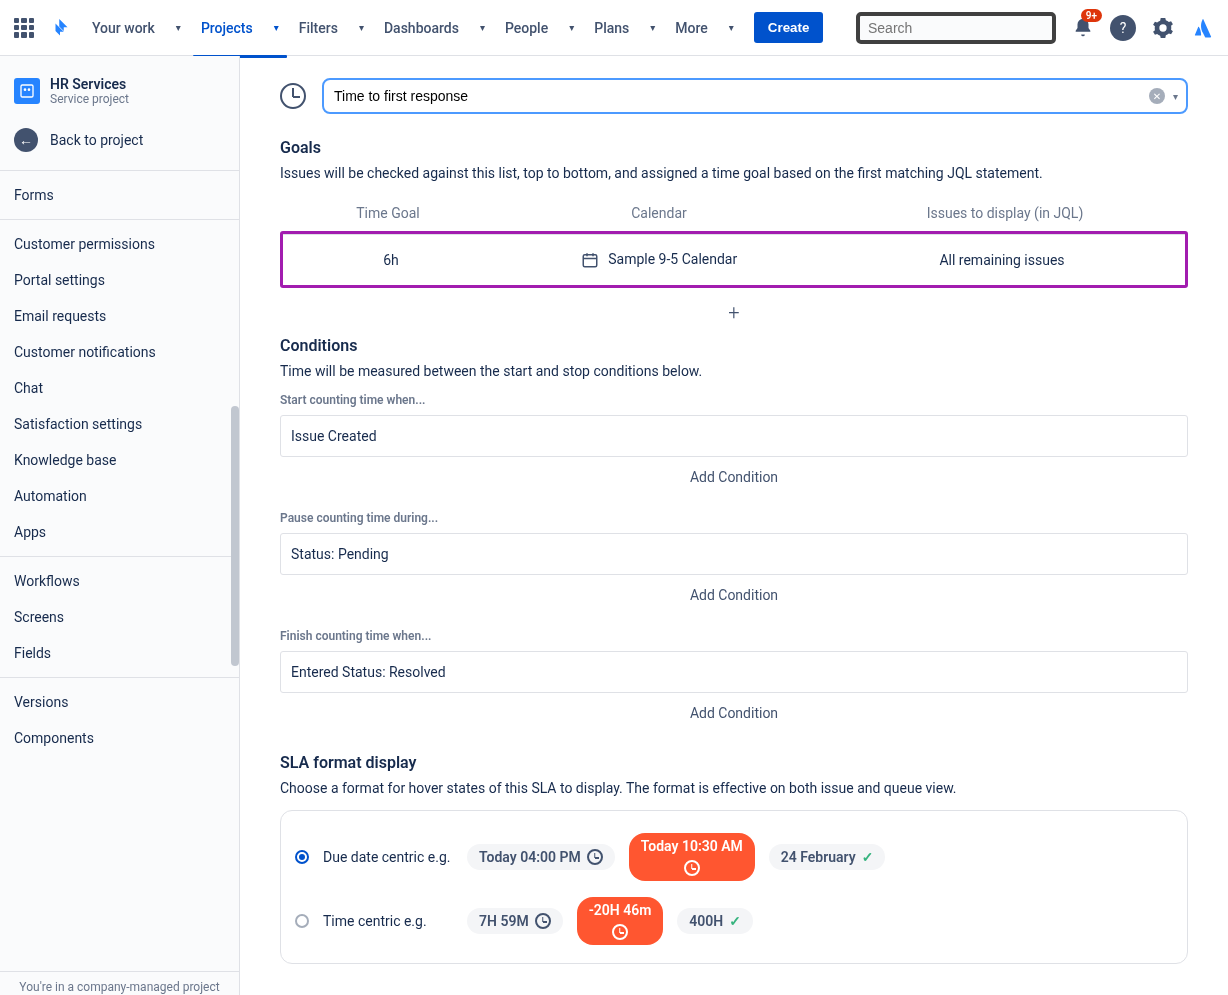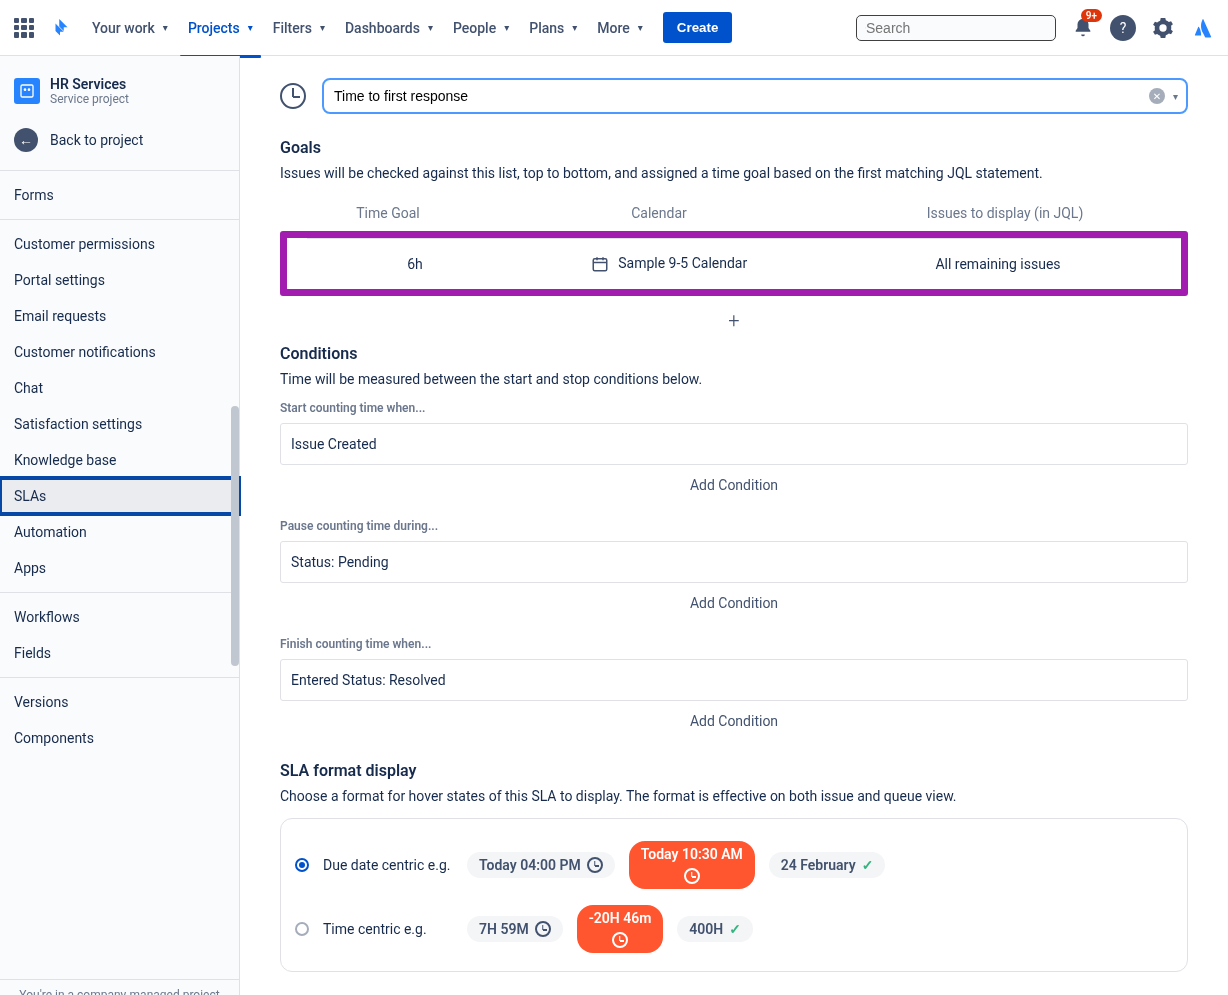--- a/index.html
+++ b/index.html
@@ -2,28 +2,28 @@
 <html><head>
 <meta charset="utf-8">
 <style>
 * { box-sizing: border-box; margin: 0; padding: 0; }
 body { font-family: -apple-system, BlinkMacSystemFont, "Segoe UI", Roboto, sans-serif; font-size: 14px; color: #172B4D; background: #fff; width: 1228px; }
 
 .topnav { display: flex; align-items: center; height: 56px; border-bottom: 1px solid #DFE1E6; padding: 0 12px; gap: 4px; }
 .topnav .apps-icon { width: 24px; height: 24px; display: grid; grid-template-columns: 1fr 1fr 1fr; gap: 2px; padding: 2px; cursor: pointer; }
 .topnav .apps-icon span { background: #42526E; border-radius: 1px; }
 .jira-logo { width: 24px; height: 24px; fill: #2684FF; margin: 0 8px; }
-.nav-item { padding: 8px 8px; color: #42526E; cursor: pointer; display: flex; align-items: center; gap: 8px; font-weight: 500;}
+.nav-item { padding: 8px 8px; color: #42526E; cursor: pointer; display: flex; align-items: center; gap: 21px; font-weight: 500;}
 .nav-item.active { color: #0052CC; }
 .nav-item.active-wrap { position: relative; }
 .nav-underline { position: absolute; bottom: -14px; left: 0; right: 0; height: 3px; background: #0052CC; border-radius: 1px; }
 .chev { font-size: 10px; }
 .create-btn { background: #0052CC; color: #fff; border: none; border-radius: 3px; padding: 8px 14px; font-weight: 600; cursor: pointer; margin-left: 8px;}
 .topnav .spacer { flex: 1; }
-.search-box { display: flex; border: 1px solid #404040; border-radius: 5px; padding: 4px 8px; width: 200px; color: #6B778C; background:#fafbfc;}
+.search-box { display: flex; border: 4px solid #404040; border-radius: 5px; padding: 4px 8px; width: 200px; color: #6B778C; background:#fafbfc;}
 .search-box input { border: none; outline: none; flex: 1; font-size: 14px; background:transparent; }
 .top-icon { width: 26px; height: 26px; border-radius: 50%; display: flex; align-items: center; justify-content: center; margin-left: 10px; cursor: pointer; color:#42526E;}
 .top-icon.dark { background: #42526E; color: #fff; }
 .notif-wrap { position: relative; }
 .notif-badge { position: absolute; top: -6px; right: -6px; background: #DE350B; color: #fff; border-radius: 10px; font-size: 10px; padding: 1px 5px; font-weight:600;}
 
 .layout { display: flex; }
 .sidebar { width: 240px; border-right: 1px solid #DFE1E6; background: #FAFBFC; min-height: 939px; position: relative;}
 .proj-header { display: flex; align-items: center; gap: 10px; padding: 20px 14px 10px; }
 .proj-avatar { width: 26px; height: 26px; background: #2684FF; border-radius: 3px; display:flex;align-items:center;justify-content:center;}
@@ -41,21 +41,21 @@
 .sla-name-row { display: flex; align-items: center; gap: 16px; margin: 22px 0 24px; }
 .clock-icon-big { width: 26px; height: 26px; border: 2px solid #42526E; border-radius: 50%; position:relative;}
 .clock-icon-big::after { content:''; position:absolute; width:2px; height:9px; background:#42526E; top:3px; left:50%; transform:translateX(-50%);}
 .clock-icon-big::before { content:''; position:absolute; width:7px; height:2px; background:#42526E; top:11px; left:50%;}
 .sla-input { flex: 1; border: 2px solid #4C9AFF; border-radius: 8px; padding: 8px 40px 8px 10px; font-size: 14px; position: relative; display:flex; align-items:center;}
 .sla-input input { border:none; outline:none; flex:1; font-size:14px;}
 .sla-input .right-icons { position:absolute; right:8px; display:flex; gap:8px; align-items:center; color:#6B778C;}
 .clear-icon { width:16px;height:16px;background:#A5ADBA;border-radius:50%;color:#fff;display:flex;align-items:center;justify-content:center;font-size:10px;}
 h2.section { font-size: 16px; font-weight: 600; margin-bottom: 8px; }
 p.desc { font-size: 14px; color: #172B4D; margin-bottom: 14px; }
-.goals-table { border: 7px solid #a21caf; border-radius: 3px; padding-left: 20px; }
+.goals-table { border: 3px solid #a21caf; border-radius: 3px; }
 .goals-head { display: flex; padding: 10px 18px; font-size:14px; color:#6B778C; }
 .g-col1 { width: 180px; text-align:center;}
 .g-col2 { flex: 1; text-align:center;}
 .g-col3 { width: 330px; text-align:center;}
 .goals-row { display: flex; padding: 16px 18px; align-items: center; border-top:1px solid #DFE1E6;}
 .cal-icon { display:inline-block; vertical-align:middle; margin-right:6px;}
 .plus-row { text-align: center; padding: 12px; color: #42526E; cursor: pointer; font-size:20px; font-weight:300;}
 .cond-label { font-size: 12px; color: #6B778C; font-weight: 600; margin: 14px 0 8px; }
 .cond-box { border: 1px solid #DFE1E6; border-radius: 3px; padding: 12px 10px; font-size:14px;}
 .add-cond { text-align: center; padding: 12px; color: #42526E; cursor: pointer;}
@@ -174,25 +174,25 @@
     <div id="sidebar-items">
         <div class="side-item">Forms</div>
         <div class="side-divider"></div>
         <div class="side-item">Customer permissions</div>
         <div class="side-item">Portal settings</div>
         <div class="side-item">Email requests</div>
         <div class="side-item">Customer notifications</div>
         <div class="side-item">Chat</div>
         <div class="side-item">Satisfaction settings</div>
         <div class="side-item">Knowledge base</div>
-        <div class="side-item highlight">SLAs</div>
         <div class="side-item">Automation</div>
         <div class="side-item">Apps</div>
         <div class="side-divider"></div>
         <div class="side-item">Workflows</div>
+        <div class="side-item">Screens</div>
         <div class="side-item">Fields</div>
         <div class="side-divider"></div>
         <div class="side-item">Versions</div>
         <div class="side-item">Components</div>
       </div>
     <div class="side-scroll"></div>
     <div class="side-footer">You're in a company-managed project</div>
   </div>
 
   <div class="main">

